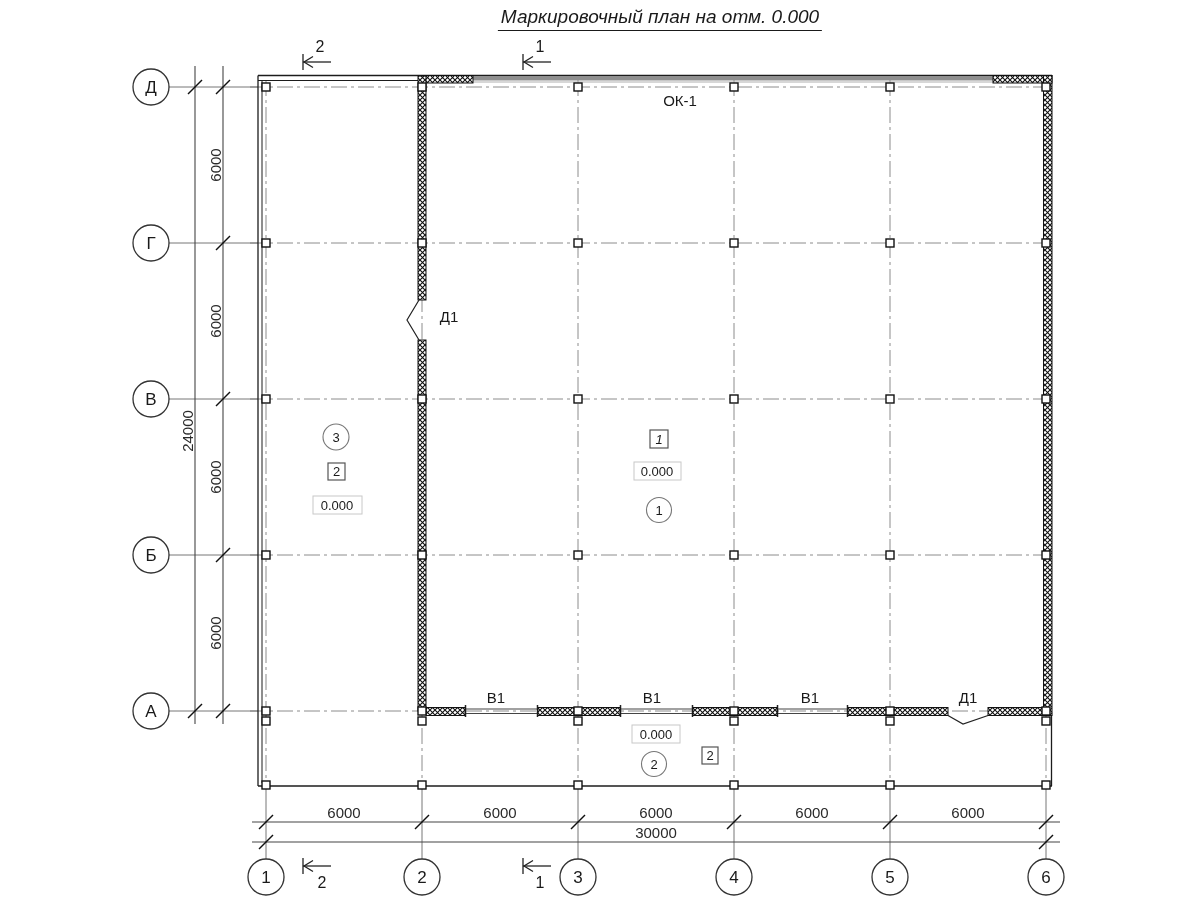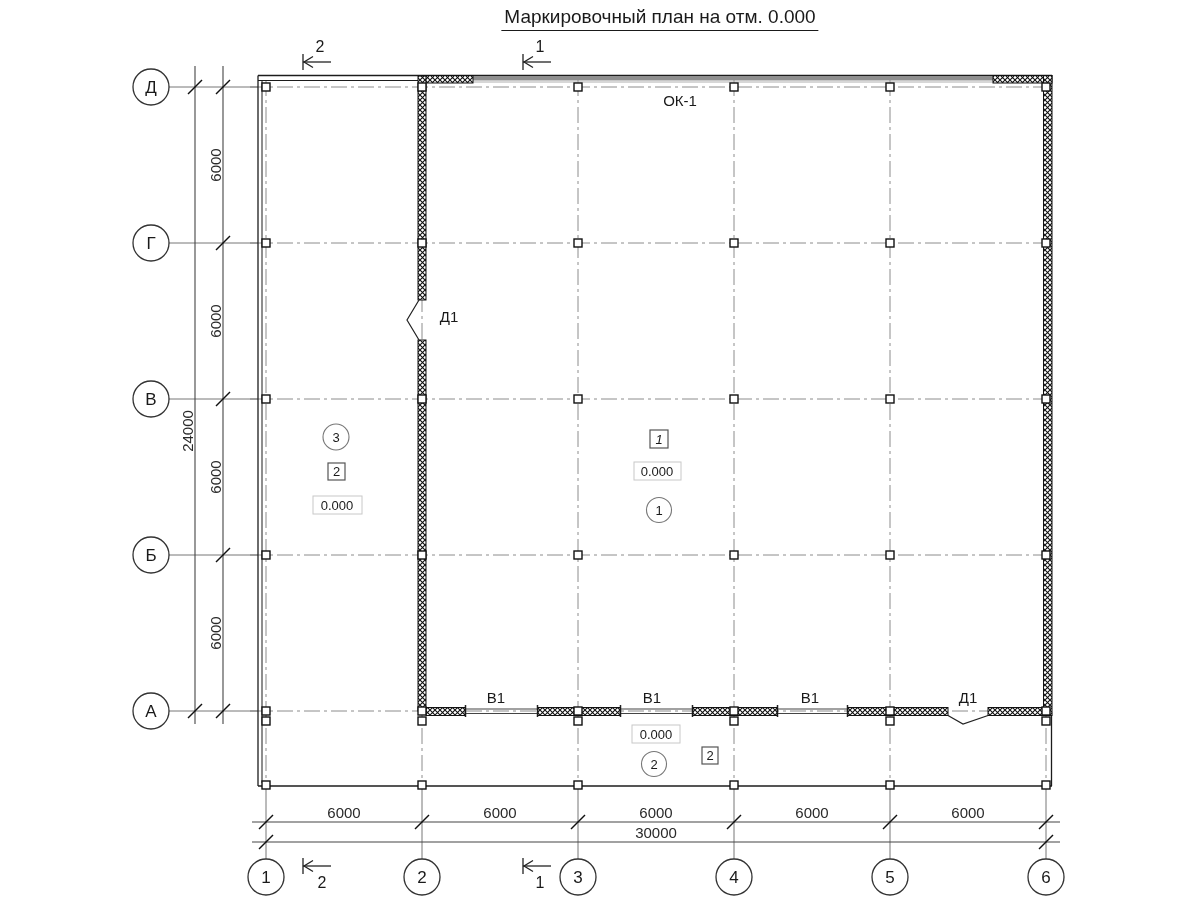--- a/index.html
+++ b/index.html
@@ -1,20 +1,20 @@
 <!DOCTYPE html>
 <html><head>
 <meta charset="utf-8">
 <style>
   html,body{margin:0;padding:0;background:#fff;}
   .stage{position:relative;width:1200px;height:900px;background:#ffffff;
          font-family:"Liberation Sans",sans-serif;overflow:hidden;}
   .stage svg{position:absolute;left:0;top:0;}
   .title{position:absolute;top:6px;left:660px;transform:translateX(-50%);
-         font-size:19px;color:#1a1a1a;white-space:nowrap;
+         font-style:italic;font-size:19px;color:#1a1a1a;white-space:nowrap;
          border-bottom:1.6px solid #1a1a1a;padding:0 3px 2px 3px;text-align:center;}
   text{font-family:"Liberation Sans",sans-serif;fill:#1a1a1a;}
   .axis-label{font-size:17px;text-anchor:middle;}
   .dim-t{font-size:15px;fill:#2a2a2a;text-anchor:middle;}
   .mark-t{font-size:15px;text-anchor:middle;}
   .small-t{font-size:13px;text-anchor:middle;}
   .sec-t{font-size:16px;text-anchor:middle;}
   .grid{stroke:#8c8c8c;stroke-width:1;stroke-dasharray:16 4 3 4;}
   .ext{stroke:#777;stroke-width:1;}
   .dim{stroke:#444;stroke-width:1.1;}

